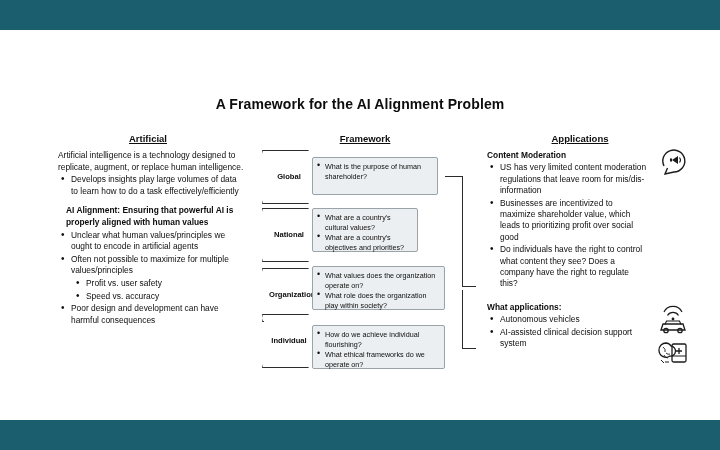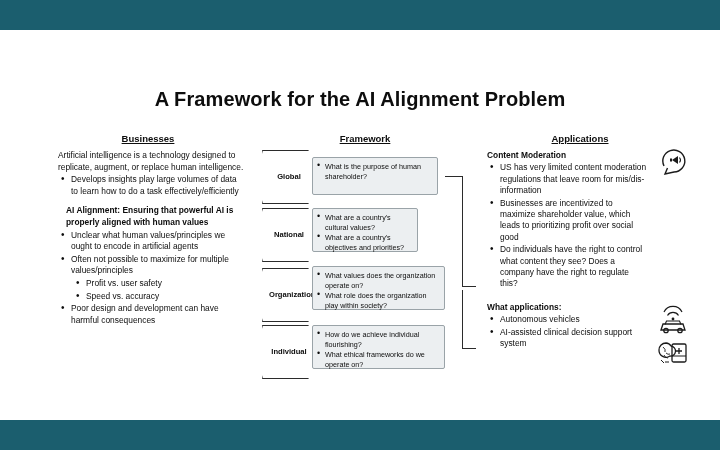--- a/index.html
+++ b/index.html
@@ -26,24 +26,24 @@
     background: #1b5e6e;
   }
   .bar-bottom {
     position: absolute;
     left: 0; bottom: 0;
     width: 720px; height: 30px;
     background: #1b5e6e;
   }
   .title {
     position: absolute;
-    left: 0; top: 88px;
+    left: 0; top: 96px;
     width: 720px;
     text-align: center;
-    font-size: 20px;
+    font-size: 14px;
     font-weight: bold;
     color: #0d0d0d;
     letter-spacing: 0.1px;
   }
 
   
   .col-head {
     position: absolute;
     font-size: 9.5px;
     font-weight: bold;
@@ -111,21 +111,21 @@
     text-align: center;
     font-size: 7.6px;
     font-weight: bold;
     color: #0d0d0d;
     line-height: 9.4px;
   }
   .chev span { display: block; width: 40px; }
   #chev-global   { left: 262px; top: 150px; }
   #chev-national { left: 262px; top: 208px; }
   #chev-org      { left: 262px; top: 268px; }
-  #chev-indiv    { left: 262px; top: 325px; }
+  #chev-indiv    { left: 262px; top: 314px; }
 
   .qbox {
     position: absolute;
     background: #eceff1;
     border: 1px solid #9aa3a8;
     border-radius: 2px;
     font-size: 7.2px;
     line-height: 9.6px;
     color: #0d0d0d;
     padding: 4px 5px 4px 4px;
@@ -199,21 +199,21 @@
 </head>
 <body>
 
 <div class="slide">
 
   <div class="bar-top"></div>
   <div class="bar-bottom"></div>
 
   <div class="title">A Framework for the AI Alignment Problem</div>
 
-  <div class="col-head" id="head-background">Businesses</div>
+  <div class="col-head" id="head-background">Artificial</div>
   <div class="col-head" id="head-framework">Framework</div>
   <div class="col-head" id="head-applications">Applications</div>
 
   <div class="left-col">
     <p class="para">Artificial intelligence is a technology designed to replicate, augment, or replace human intelligence.</p>
     <ul class="bullets">
       <li>Develops insights play large volumes of data to learn how to do a task effectively/efficiently</li>
     </ul>
     <p class="bold-para">AI Alignment: Ensuring that powerful AI is properly aligned with human values</p>
     <ul class="bullets">

